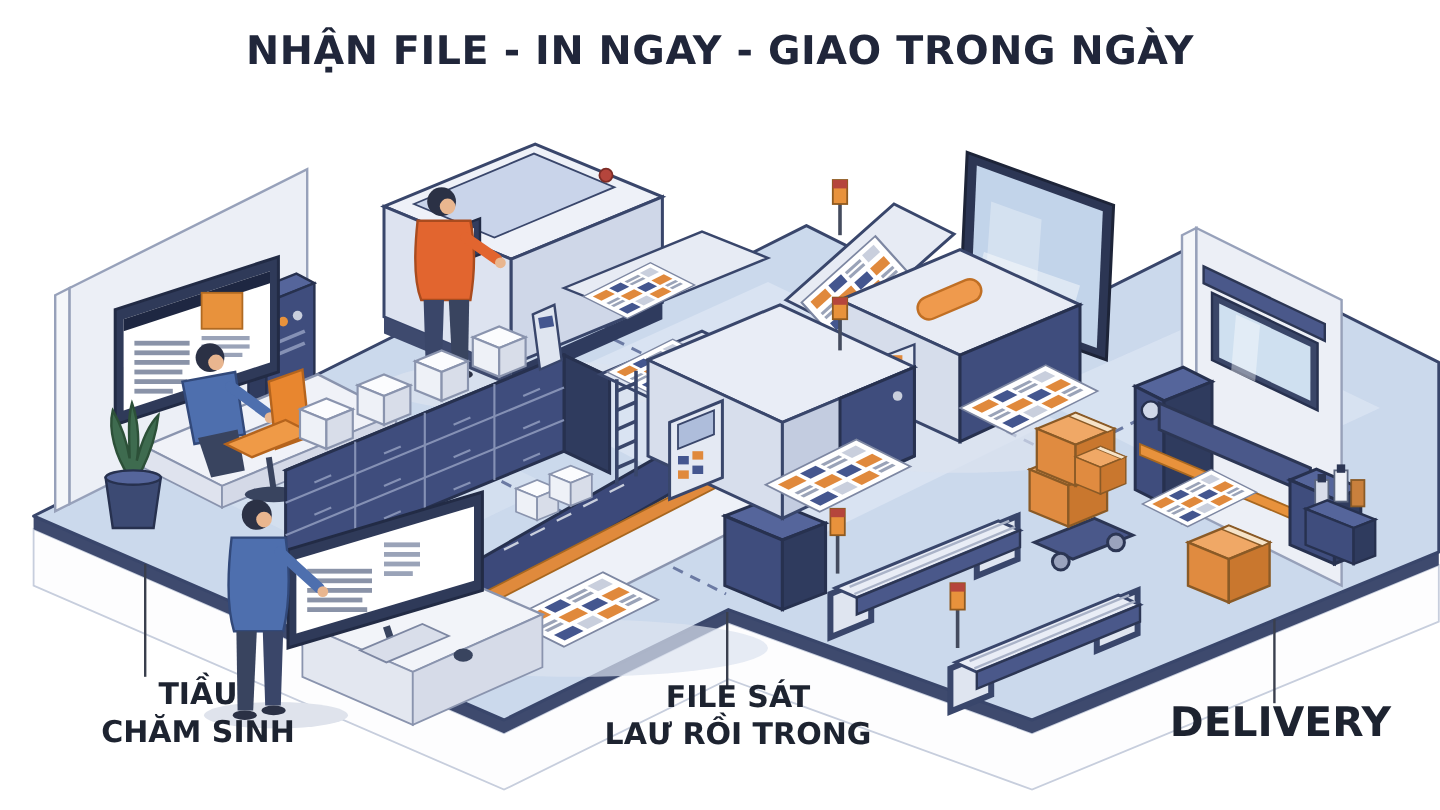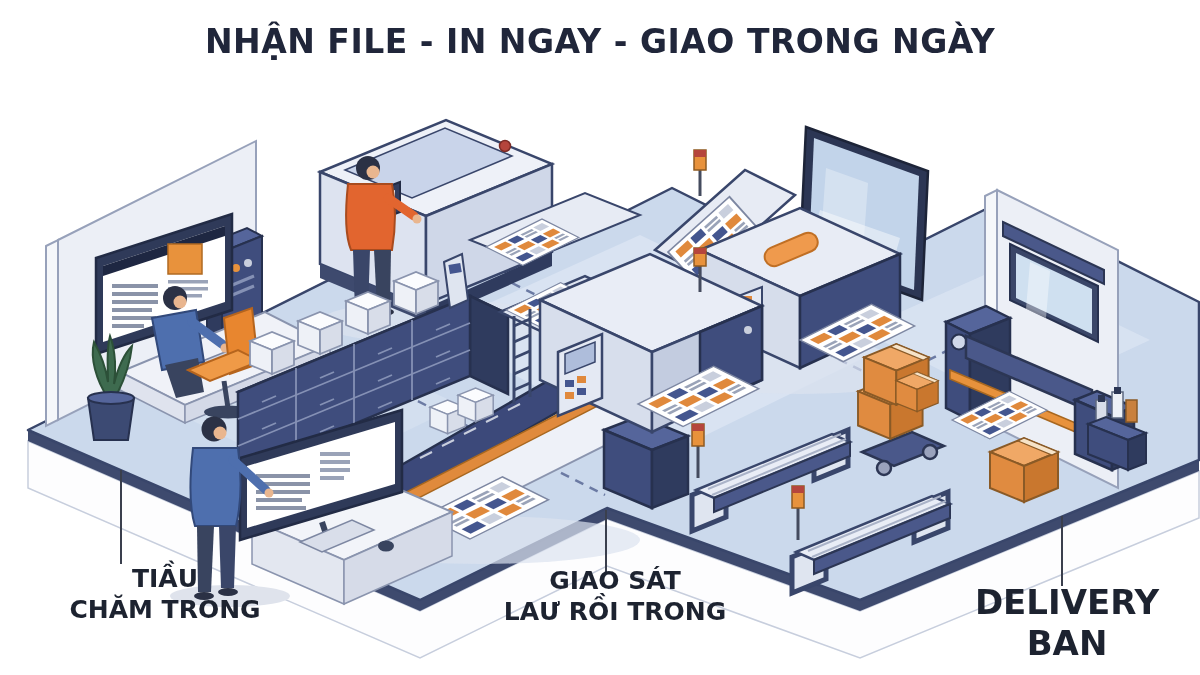--- a/index.html
+++ b/index.html
@@ -397,26 +397,25 @@
     <line x1="121" y1="470" x2="121" y2="564"></line>
     <line x1="606" y1="510" x2="606" y2="574"></line>
     <line x1="1062" y1="516" x2="1062" y2="586"></line>
   </g>
 </svg>
 
   <div class="title">NHẬN FILE - IN NGAY - GIAO TRONG NGÀY</div>
 
   <div class="label label-left">
     <div>TIẦU</div>
-    <div>CHĂM TRONG</div>
+    <div>CHĂM SINH</div>
   </div>
 
   <div class="label label-center">
-    <div>GIAO SÁT</div>
+    <div>FILE SÁT</div>
     <div>LAƯ RỒI TRONG</div>
   </div>
 
   <div class="label label-right">
     <div>DELIVERY</div>
-    <div>BAN</div>
   </div>
 
 </div>
 
 </body></html>

